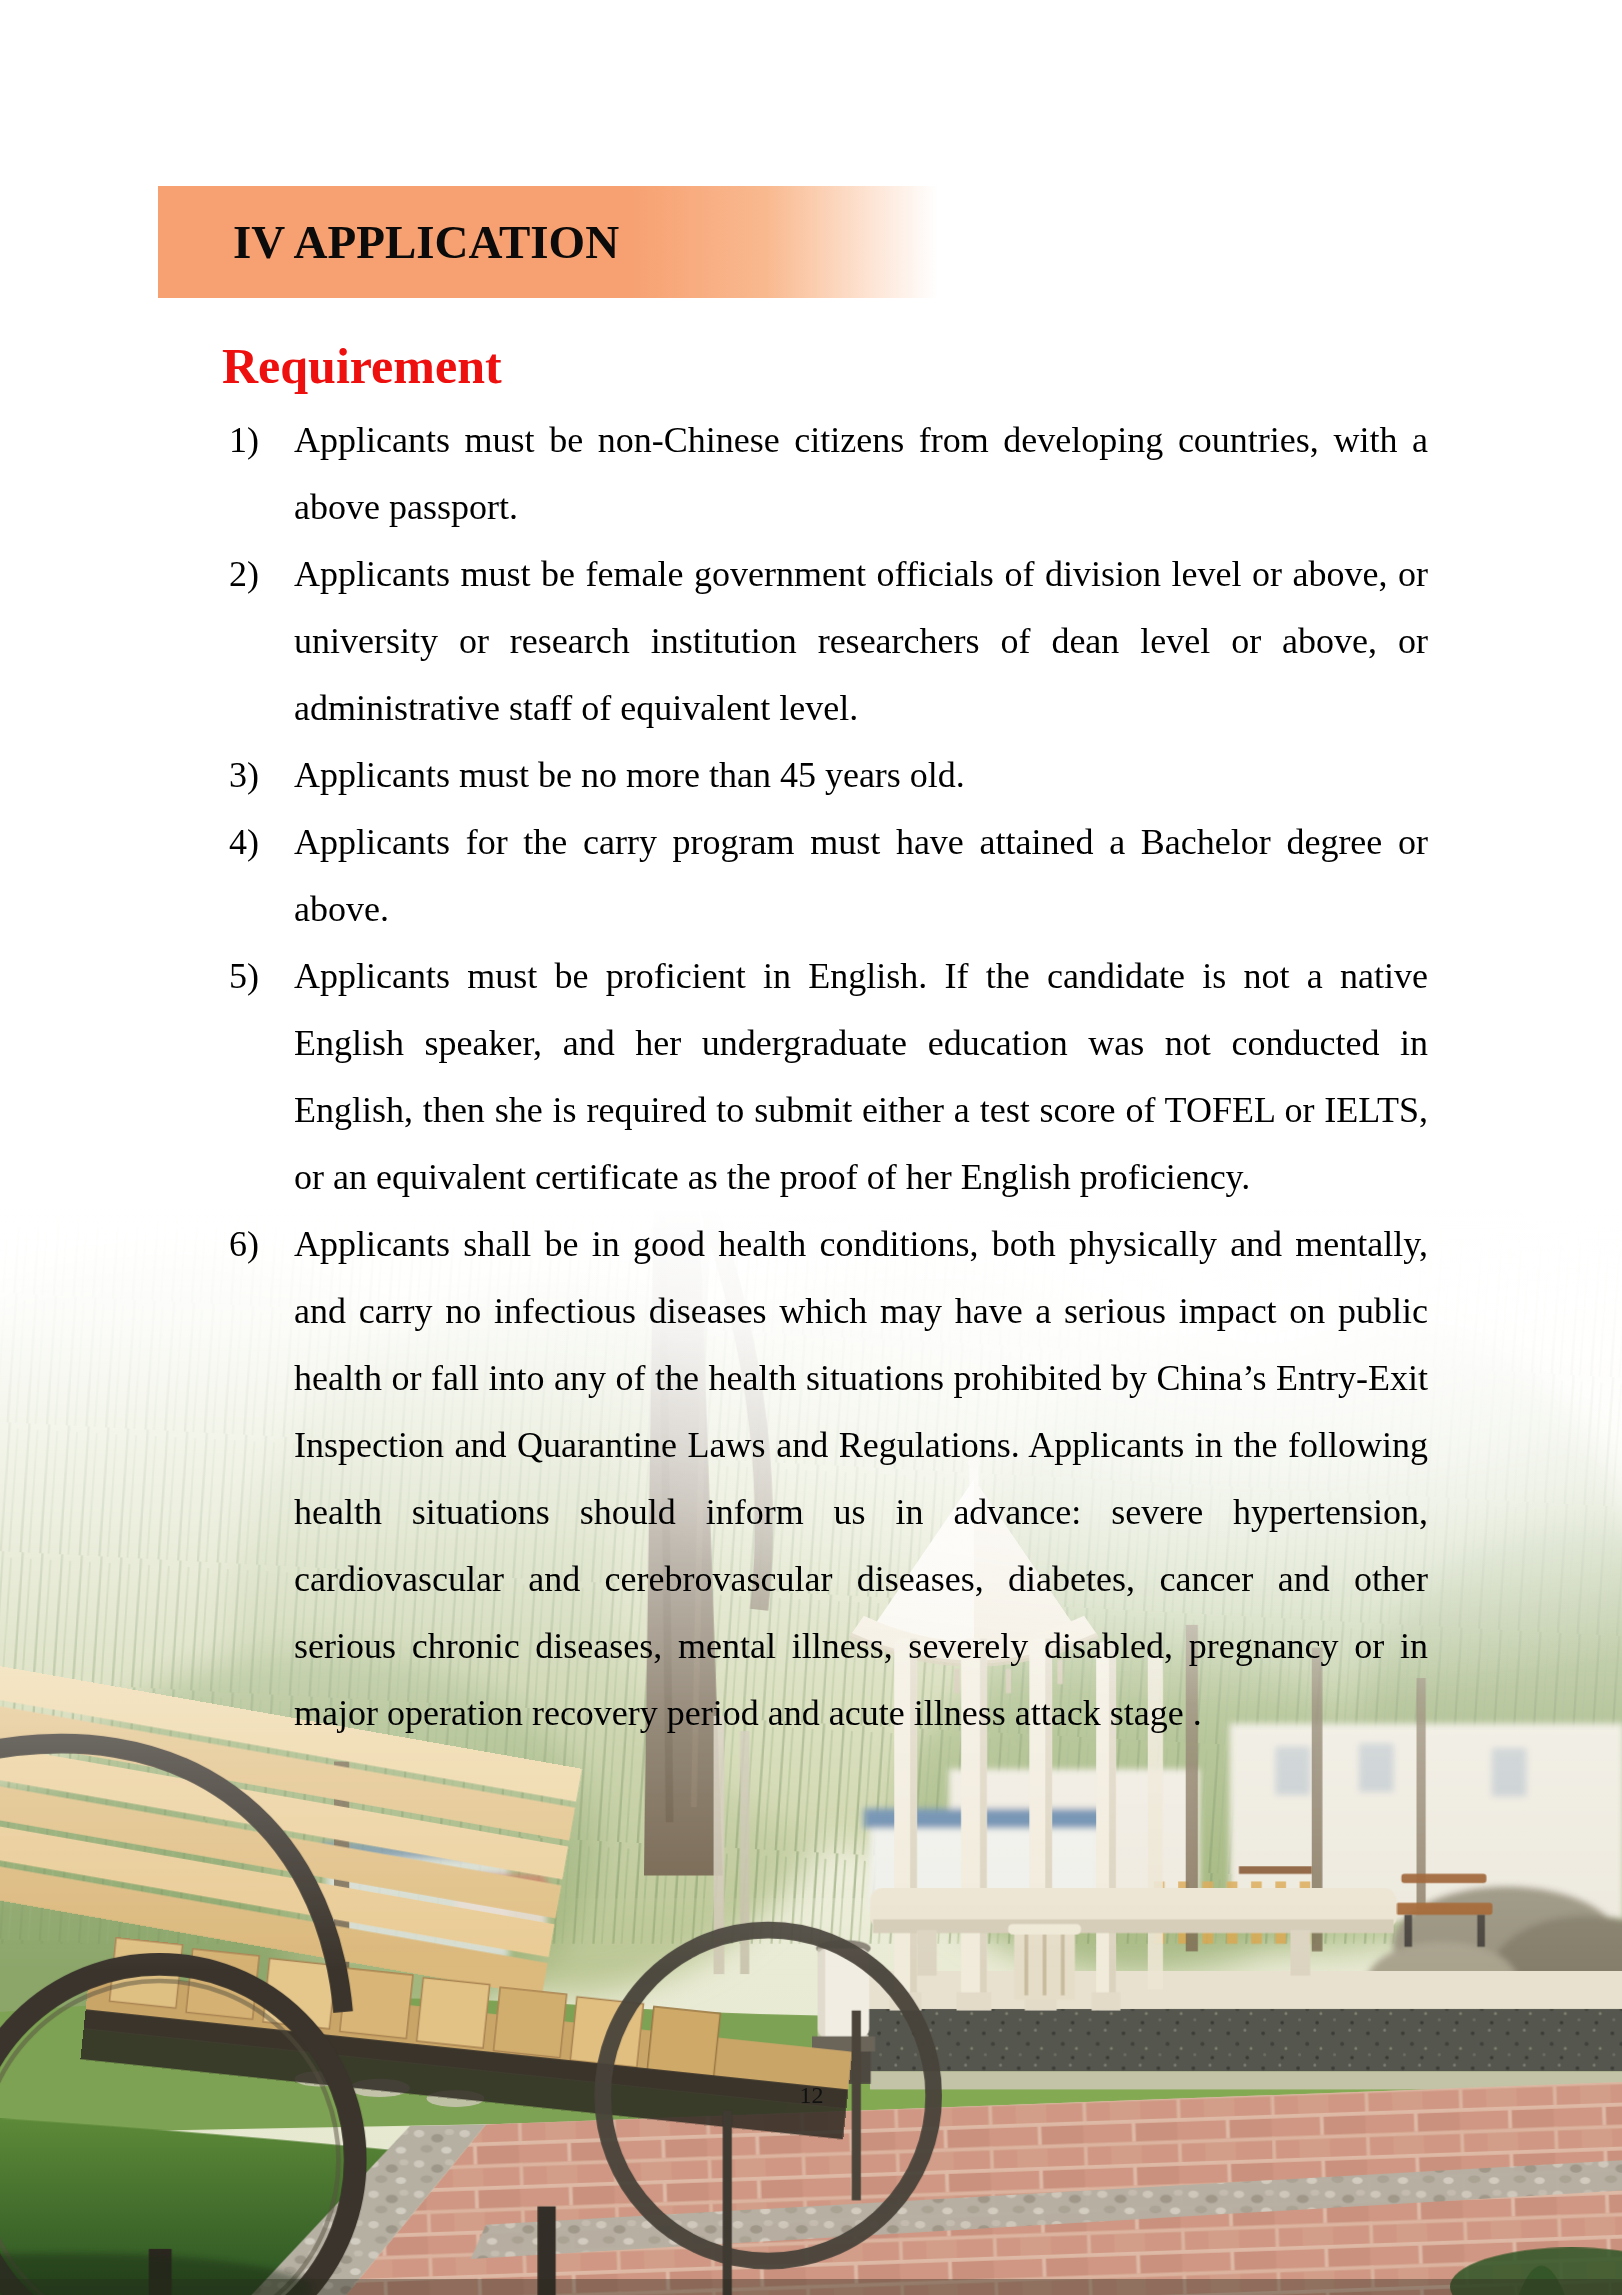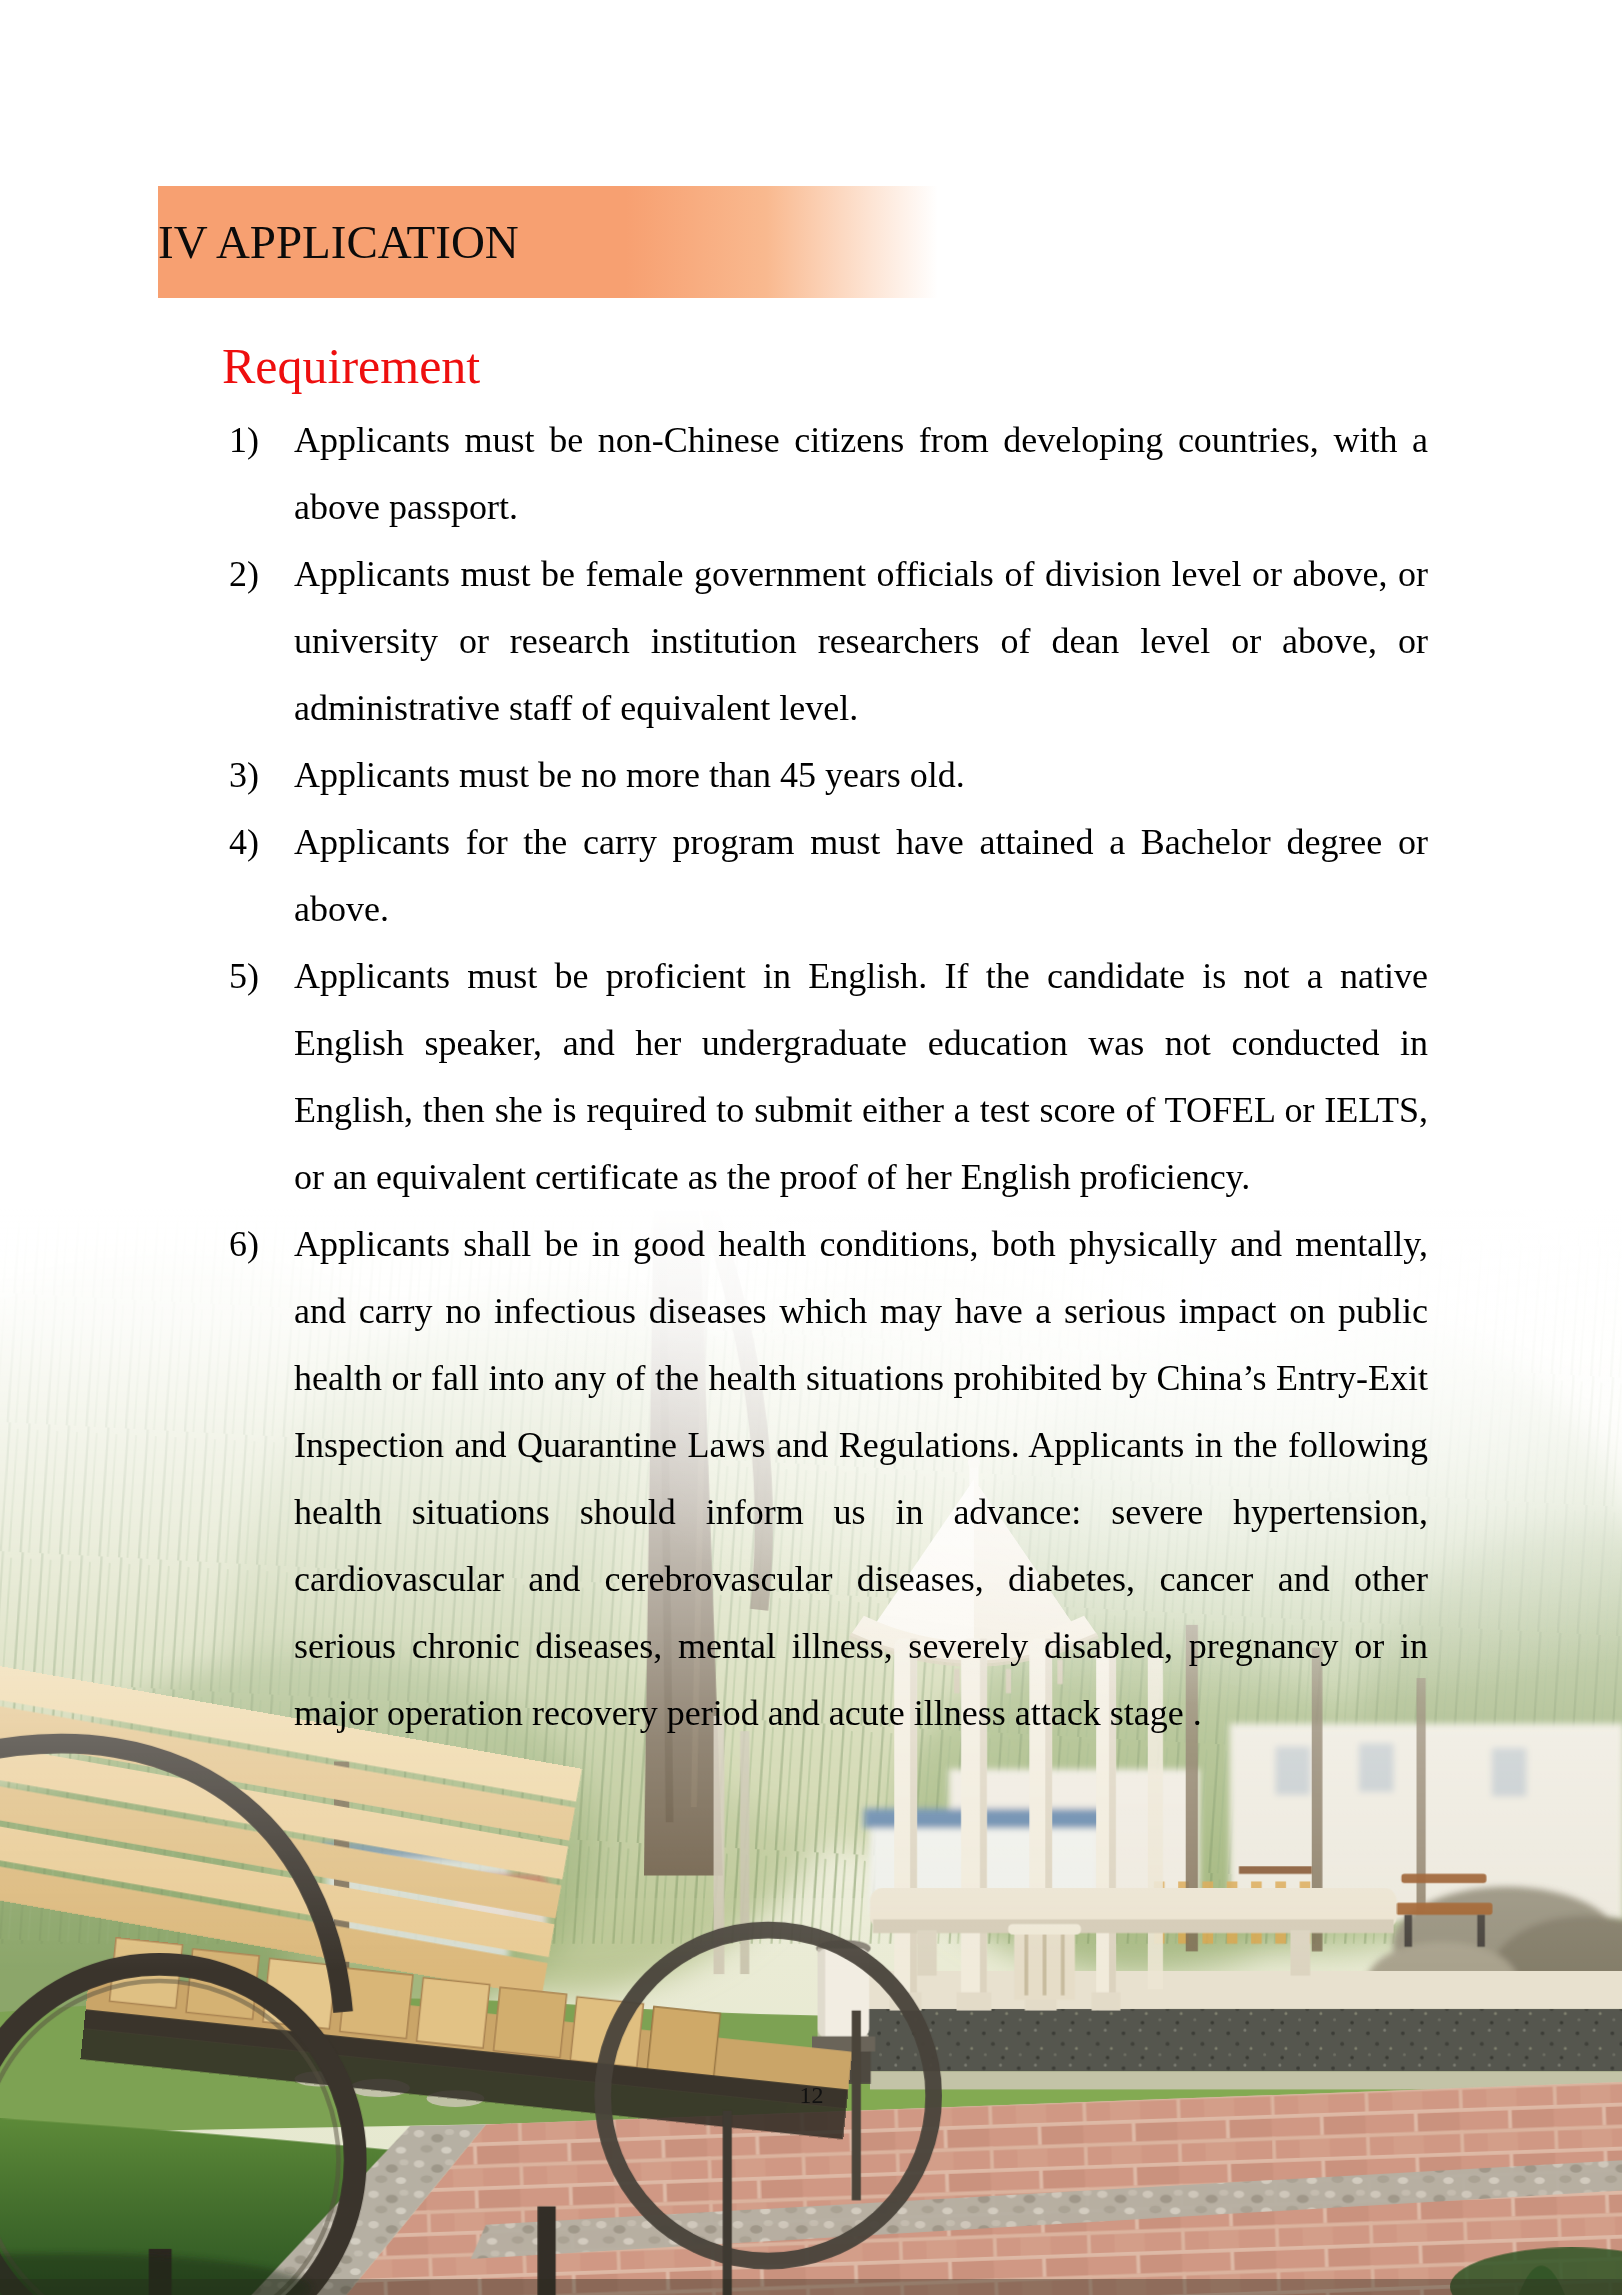--- a/index.html
+++ b/index.html
@@ -16,24 +16,24 @@
       rgba(255,255,255,0.62) 33%, rgba(255,255,255,0.25) 52%, rgba(255,255,255,0) 72%);
   }
   .fade-tr { position:absolute; left:0; top:0; width:100%; height:100%;
     background:radial-gradient(ellipse 62% 46% at 78% 16%, rgba(255,255,255,0.92), rgba(255,255,255,0) 72%);
   }
   .banner {
     position:absolute; left:158px; top:186px; width:780px; height:112px; z-index:2;
     background:linear-gradient(90deg,#f7a071 0%,#f7a071 60%,#f9b98f 78%,#fde3d2 91%,#ffffff 100%);
     display:flex; align-items:center;
   }
-  .banner-title { font-weight:normal; font-size:47px; letter-spacing:0; color:#0b0b0b; white-space:nowrap; }
+  .banner-title { font-weight:bold; font-size:47px; letter-spacing:0; padding-left:75px; color:#0b0b0b; white-space:nowrap; }
   .section-heading {
     position:absolute; left:222px; top:337px; z-index:2;
-    font-weight:normal; font-size:50px; line-height:58px; color:#ee0f0f; white-space:nowrap;
+    font-weight:bold; font-size:50px; line-height:58px; color:#ee0f0f; white-space:nowrap;
   }
   .req-list { position:absolute; left:229px; top:407px; width:1199px; z-index:2;
     font-size:36px; line-height:67px; }
   .req-item { display:flex; }
   .req-item .num { flex:0 0 65px; width:65px; }
   .req-item .txt { flex:1; text-align:justify; }
   .page-number { position:absolute; left:0; top:2077px; width:100%; text-align:center;
     z-index:2; font-size:24px; line-height:36px; color:#111; }
 </style>
 </head>

